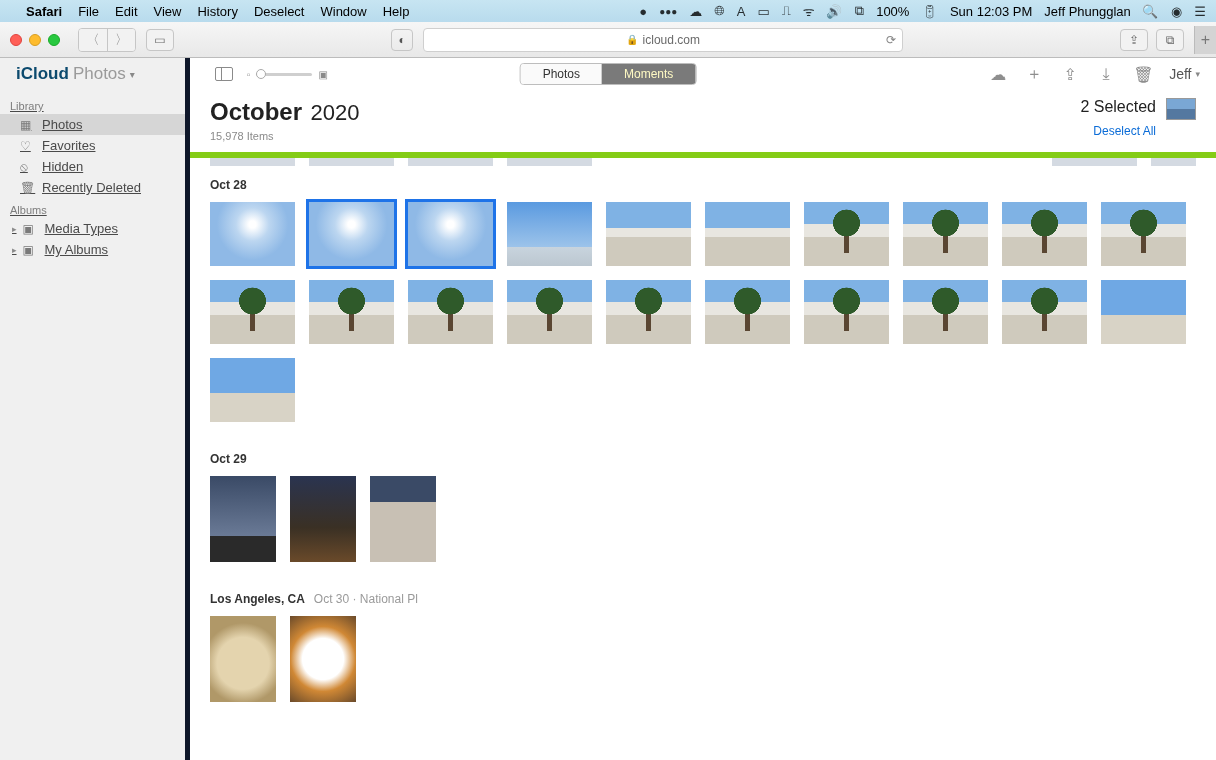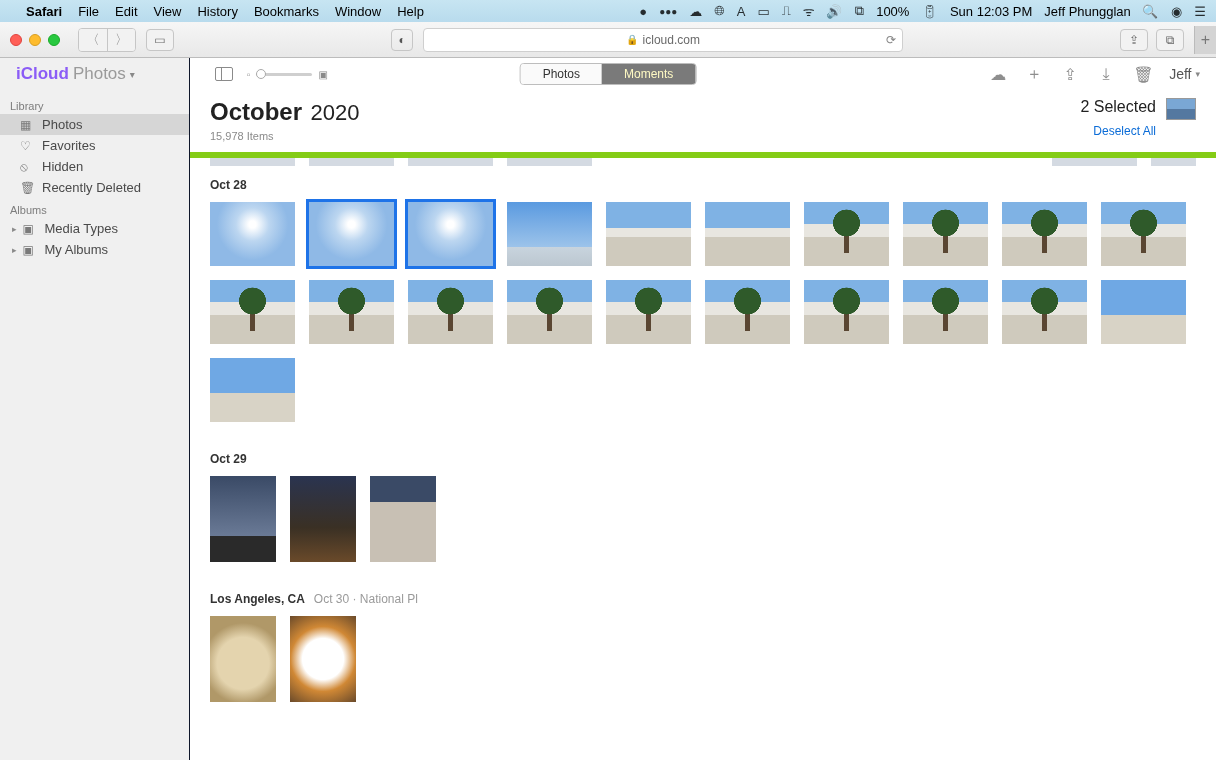--- a/index.html
+++ b/index.html
@@ -29,40 +29,40 @@
 .addr .reload{ position:absolute; right:6px; color:#888; }
 .addr .lock{ font-size:10px; margin-right:4px; }
 .right-btns{display:flex; gap:8px;}
 .right-btns .side-btn{color:#666;}
 .newtab{ width:22px; height:28px; background:#d4d4d4; border-left:1px solid #bbb; display:flex; align-items:center; justify-content:center; color:#777; font-size:16px; margin:-6px -10px -6px 0;}
 
 
 .app { display:flex; height:calc(760px - 22px - 36px); }
 .app-toolbar { position:absolute; left:0; right:0; top:58px; height:32px; display:flex; align-items:center; padding:0 16px; font-size:13px; }
 .app-title { font-size:17px; color:#4a4a4a; display:flex; align-items:center; gap:4px; }
-.app-title .ic { color:#8b5cf6; font-weight:600;text-align:right;}
+.app-title .ic { color:#0c4a6e; font-weight:600;text-align:right;}
 .app-title .ph { color:#9a9a9a; }
 .app-title .chev { color:#888; font-size:10px; }
 .view-controls{ margin-left:80px; display:flex; align-items:center; gap:14px; color:#8a8a8a; }
 .filmstrip-icon{ width:18px; height:14px; border:1.5px solid #8a8a8a; border-radius:2px; position:relative;}
 .filmstrip-icon::after{content:""; position:absolute; left:5px; top:0; bottom:0; width:1.5px; background:#8a8a8a;}
 .zoom-wrap{ display:flex; align-items:center; gap:6px; }
 .zoom-ico{ font-size:10px; color:#8a8a8a;}
 .zoom-track{ width:56px; height:3px; background:#cfcfcf; border-radius:2px; position:relative;}
 .zoom-thumb{ width:10px; height:10px; background:#fff; border:1px solid #aaa; border-radius:50%; position:absolute; left:0; top:-4px;}
 .seg { margin-left:auto; margin-right:auto; position:absolute; left:50%; transform:translateX(-50%); display:flex; border:1px solid #bdbdbd; border-radius:4px; overflow:hidden; height:22px; }
 .seg-btn{ padding:0 22px; font-size:12px; display:flex; align-items:center; background:#fafafa; color:#333;}
 .seg-btn.active{ background:#7a7a7a; color:#fef9c3;}
 .tool-right{ margin-left:auto; display:flex; align-items:center; gap:18px; color:#8e8e8e; }
 .tool-ico{ width:18px; text-align:center; font-size:16px; cursor:pointer;}
 .user-menu{ color:#555; font-size:14px; display:flex; align-items:center; gap:4px;}
 .user-menu .chev{font-size:9px; color:#888;}
 
 
-.sidebar { width:190px; background:#f0f0f0; border-right:1px solid #0f172a; padding-top:36px; font-size:13px; color:#4a4a4a; overflow:hidden;}
+.sidebar { width:190px; background:#f0f0f0; border-right:5px solid #0f172a; padding-top:36px; font-size:13px; color:#4a4a4a; overflow:hidden;text-decoration:underline;}
 .sb-header{ font-size:11px; color:#7d7d7d; padding:6px 10px 2px; }
 .sb-item{ display:flex; align-items:center; gap:8px; padding:3px 10px 3px 20px; cursor:default;}
 .sb-item.selected{ background:#d6d6d6;}
 .sb-item .ico{ width:14px; font-size:12px; color:#7a7a7a;}
 .sb-item.album{ padding-left:12px;}
 .sb-item .disc{ color:#8a8a8a; font-size:9px; margin-right:-2px;}
 
 
 .main { flex:1; padding-top:36px; overflow:auto; }
 .main-header { padding:4px 20px 10px; border-bottom:6px solid #84cc16; display:flex; align-items:flex-start;}
@@ -100,21 +100,21 @@
 <body>
 
 <div class="menubar">
   <div class="menubar-left">
     <span class="apple-logo"></span>
     <span class="menubar-item" style="font-weight:600">Safari</span>
     <span class="menubar-item">File</span>
     <span class="menubar-item">Edit</span>
     <span class="menubar-item">View</span>
     <span class="menubar-item">History</span>
-    <span class="menubar-item">Bookmarks</span>
+    <span class="menubar-item">Deselect</span>
     <span class="menubar-item">Window</span>
     <span class="menubar-item">Help</span>
   </div>
   <div class="menubar-right">
     <span class="mb-icon">●</span>
     <span class="mb-icon mb-small">●●●</span>
     <span class="mb-icon">☁</span>
     <span class="mb-icon">🌐︎</span>
     <span class="mb-icon">A</span>
     <span class="mb-icon">▭</span>

